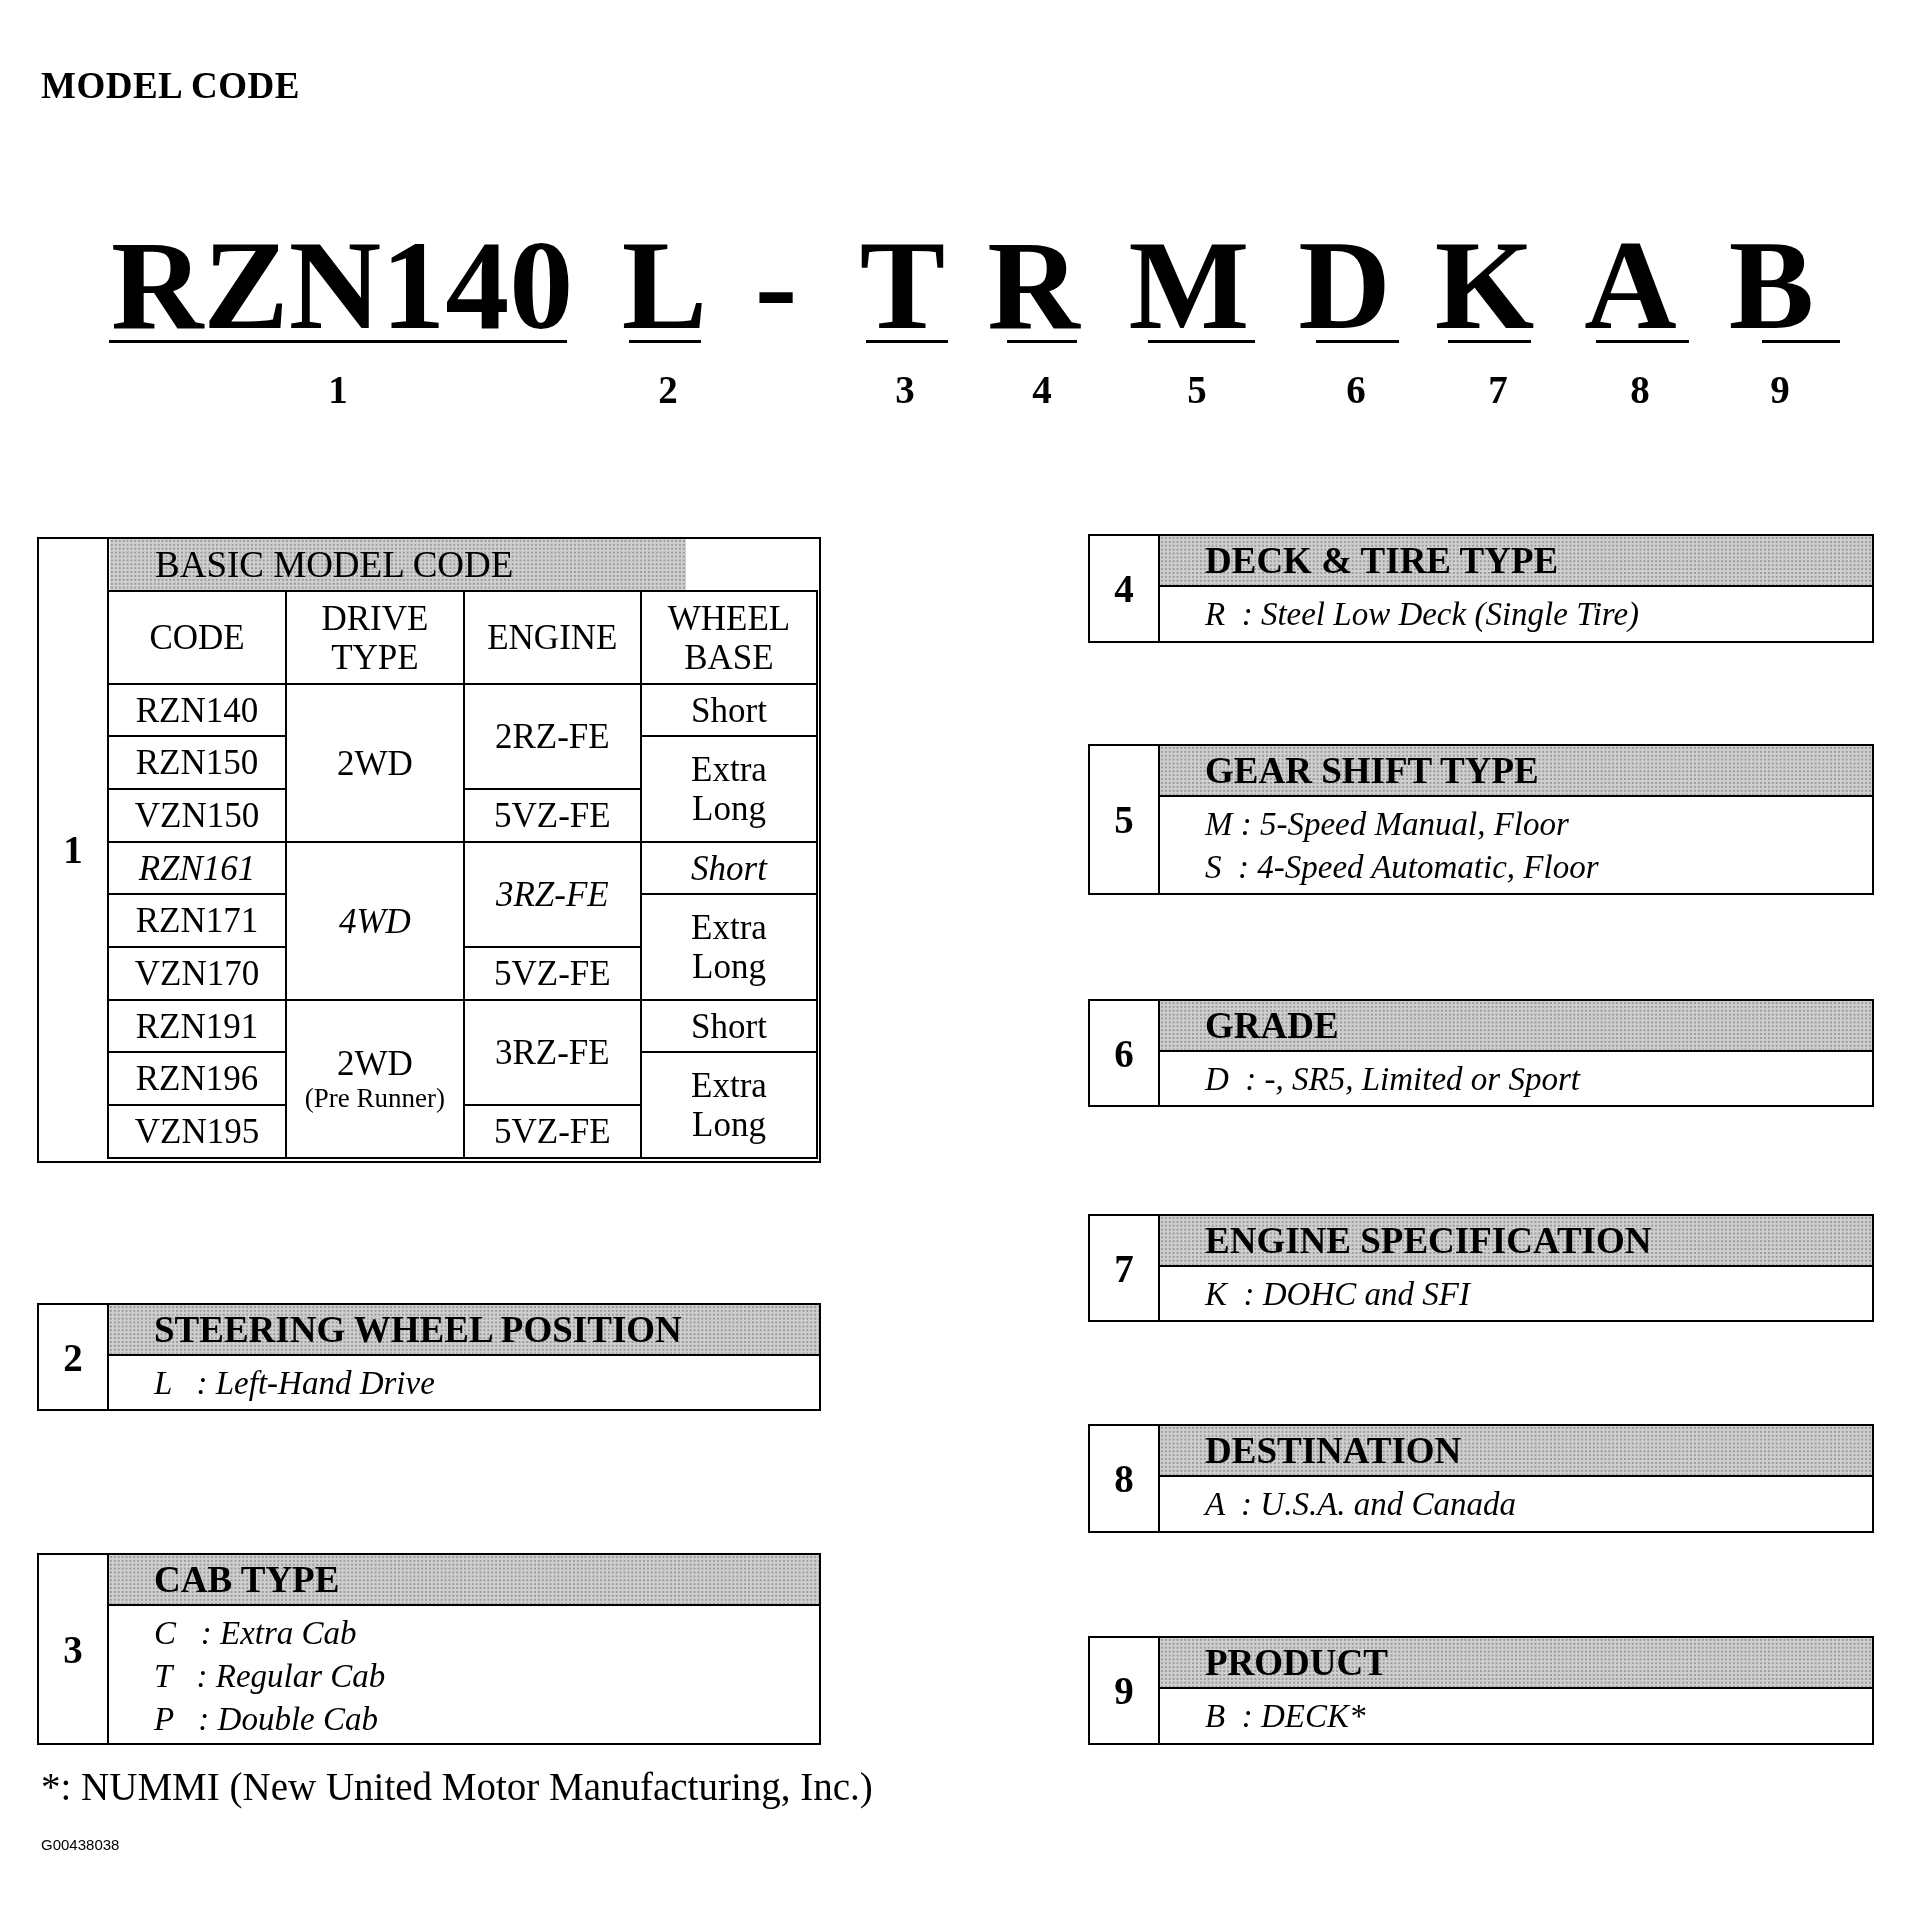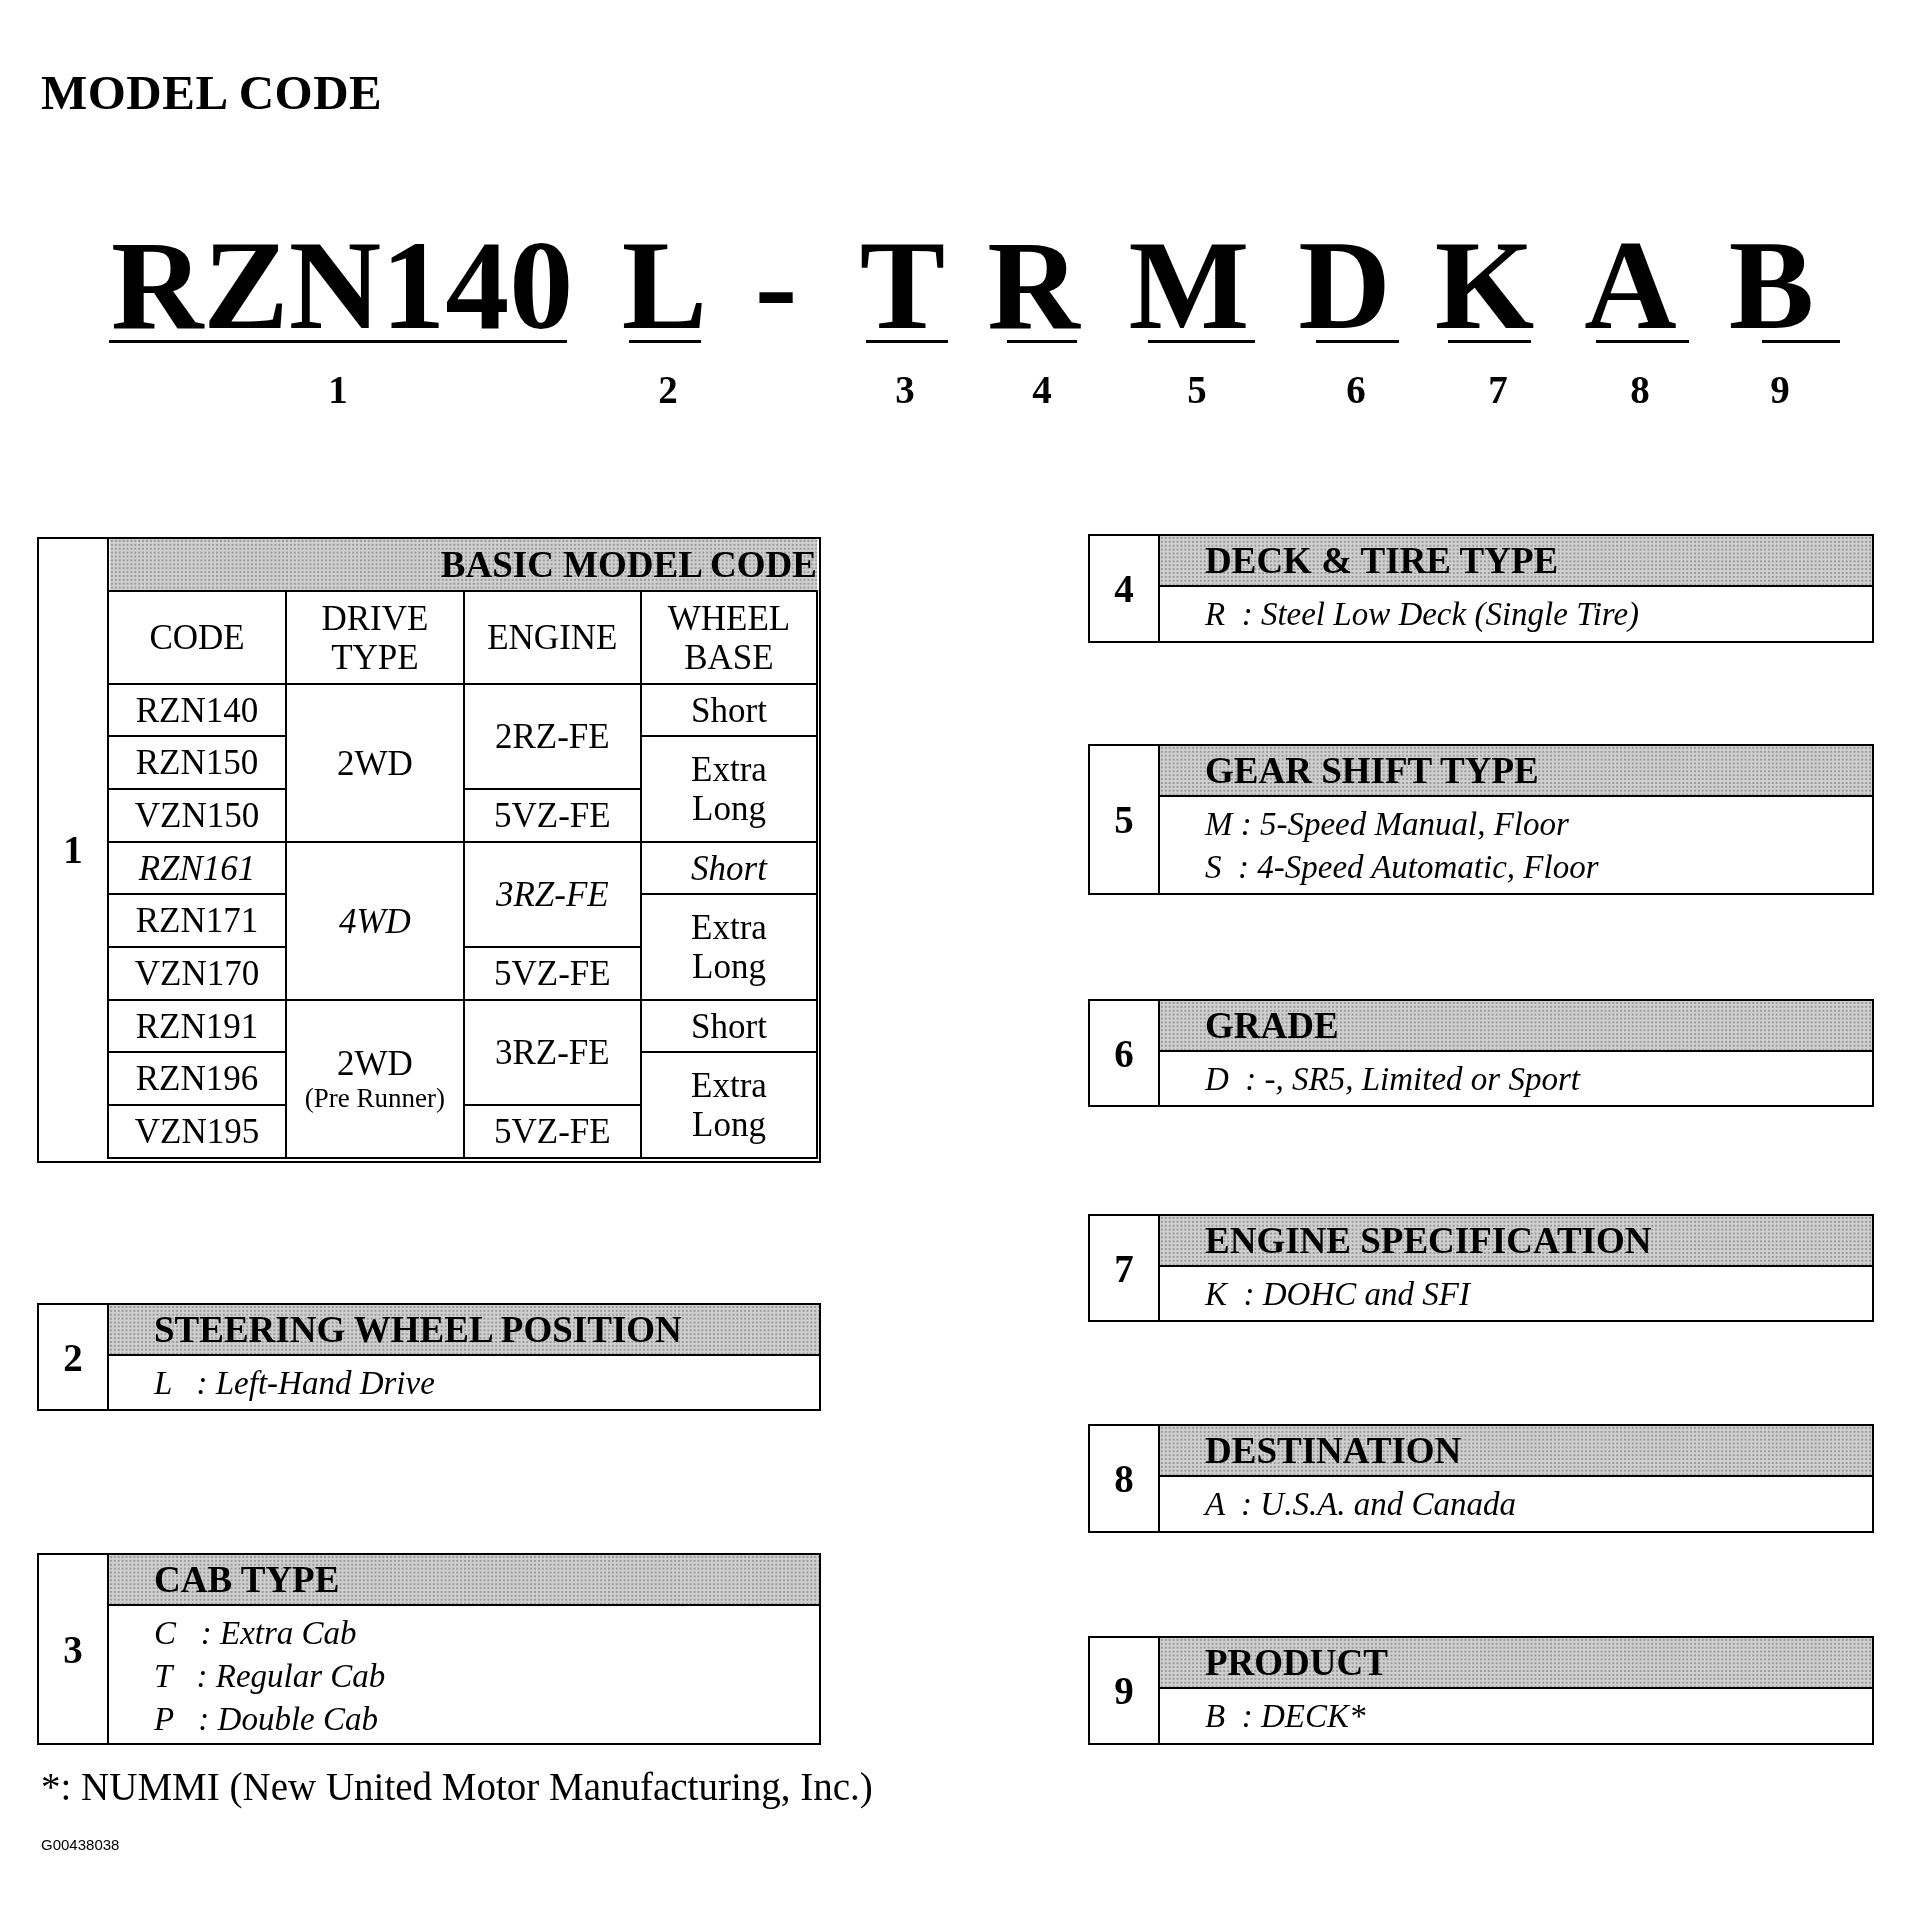--- a/index.html
+++ b/index.html
@@ -1,19 +1,19 @@
 <!DOCTYPE html>
 <html><head>
 <meta charset="utf-8">
 <style>
   html, body { margin:0; padding:0; background:#fff; }
   body { width:1908px; height:1925px; position:relative; overflow:hidden;
          font-family:"Liberation Serif","DejaVu Serif",serif; color:#000; }
   .abs { position:absolute; }
-  .page-title { left:41px; top:64px; font-size:49px; font-weight:bold; letter-spacing:0.5px; }
+  .page-title { left:41px; top:64px; font-size:37px; font-weight:bold; letter-spacing:0.5px; }
   .code-char { font-weight:bold; font-size:128px; line-height:1; top:221px; text-align:center; }
   .code-line { height:2.9px; background:#000; top:340px; }
   .code-num { font-weight:bold; font-size:39px; top:367px; text-align:center; width:58px; }
   .box { position:absolute; border:2.9px solid #000; box-sizing:border-box; display:flex; background:#fff; }
   .box .num { width:68px; border-right:2.9px solid #000; display:flex; align-items:center; justify-content:center;
               font-weight:bold; font-size:39px; flex:none; }
   .box .body { flex:1; display:flex; flex-direction:column; }
   .box .head { height:51px; border-bottom:2.9px solid #000; box-sizing:border-box;
                background-color:#cfcfcf;
                background-image:radial-gradient(#9a9a9a 0.8px, transparent 1px);
@@ -60,21 +60,21 @@
   <div class="abs code-num" style="left:1013px;">4</div>
   <div class="abs code-num" style="left:1168px;">5</div>
   <div class="abs code-num" style="left:1327px;">6</div>
   <div class="abs code-num" style="left:1469px;">7</div>
   <div class="abs code-num" style="left:1611px;">8</div>
   <div class="abs code-num" style="left:1751px;">9</div>
 </div>
 
 <div class="bmc-wrap">
   <div class="abs" style="left:0;top:0;width:68px;height:620px;border-right:2.9px solid #000;display:flex;align-items:center;justify-content:center;font-weight:bold;font-size:39px;">1</div>
-  <div class="abs" style="left:71px;top:0;width:707px;height:53px;border-bottom:2.9px solid #000;box-sizing:border-box;background-color:#cfcfcf;background-image:radial-gradient(#9a9a9a 0.8px, transparent 1px);background-size:3.9px 3.9px;font-weight:bold;font-size:37px;line-height:51px;padding-left:45px;text-align:right;">BASIC MODEL CODE</div>
+  <div class="abs" style="left:71px;top:0;width:576px;height:53px;border-bottom:2.9px solid #000;box-sizing:border-box;background-color:#cfcfcf;background-image:radial-gradient(#9a9a9a 0.8px, transparent 1px);background-size:3.9px 3.9px;font-weight:normal;font-size:37px;line-height:51px;padding-left:45px;">BASIC MODEL CODE</div>
 </div>
 <table class="bmc" style="top:590px;">
   <colgroup>
       <col style="width:179px">
       <col style="width:179px">
       <col style="width:178px">
       <col style="width:177px">
     </colgroup>
   <tbody>
       <tr style="height:93px;">

